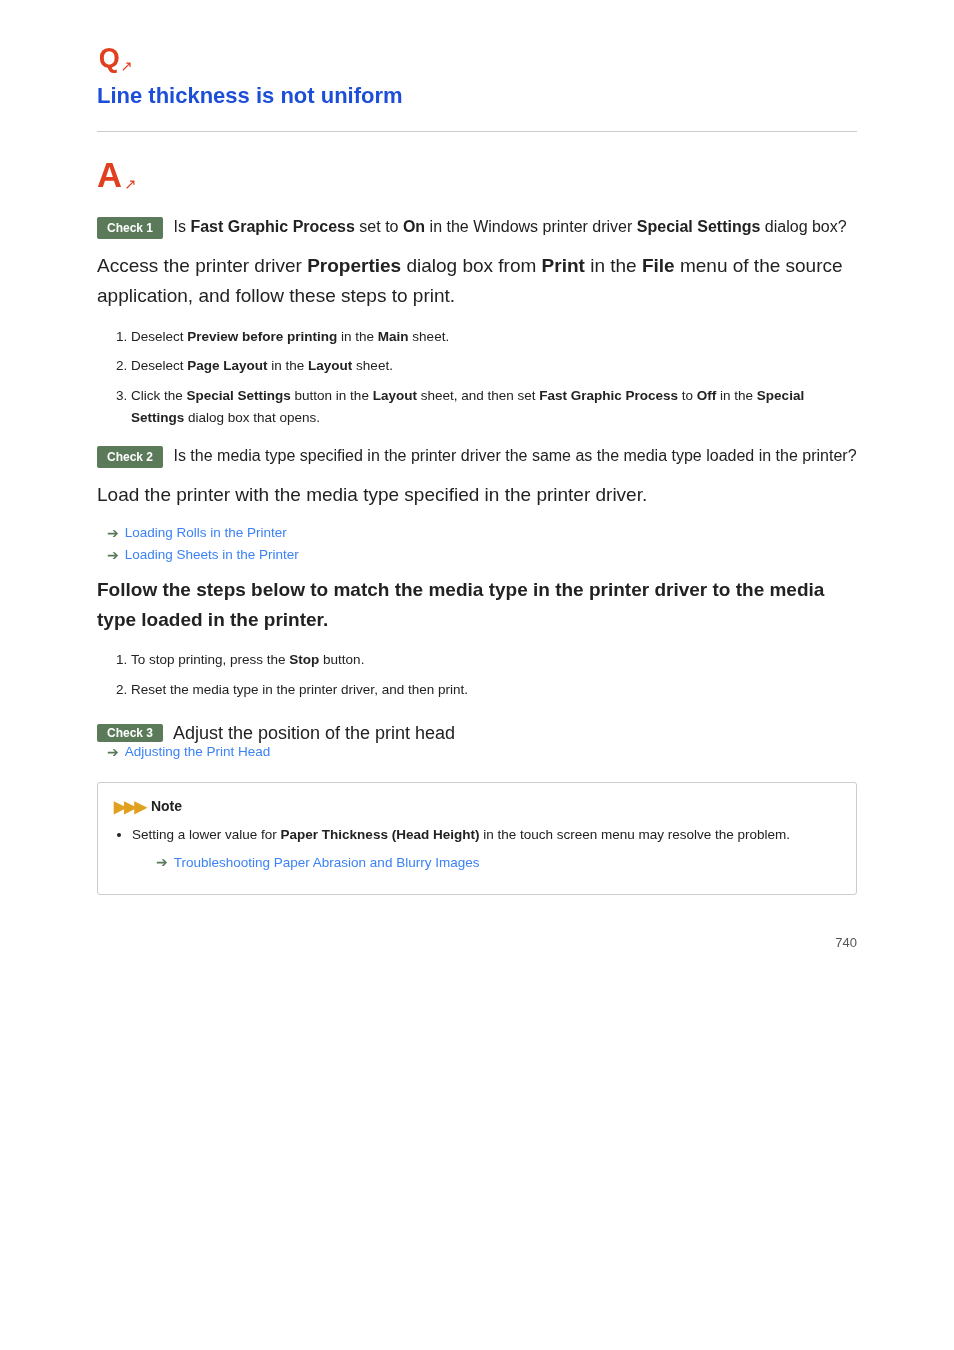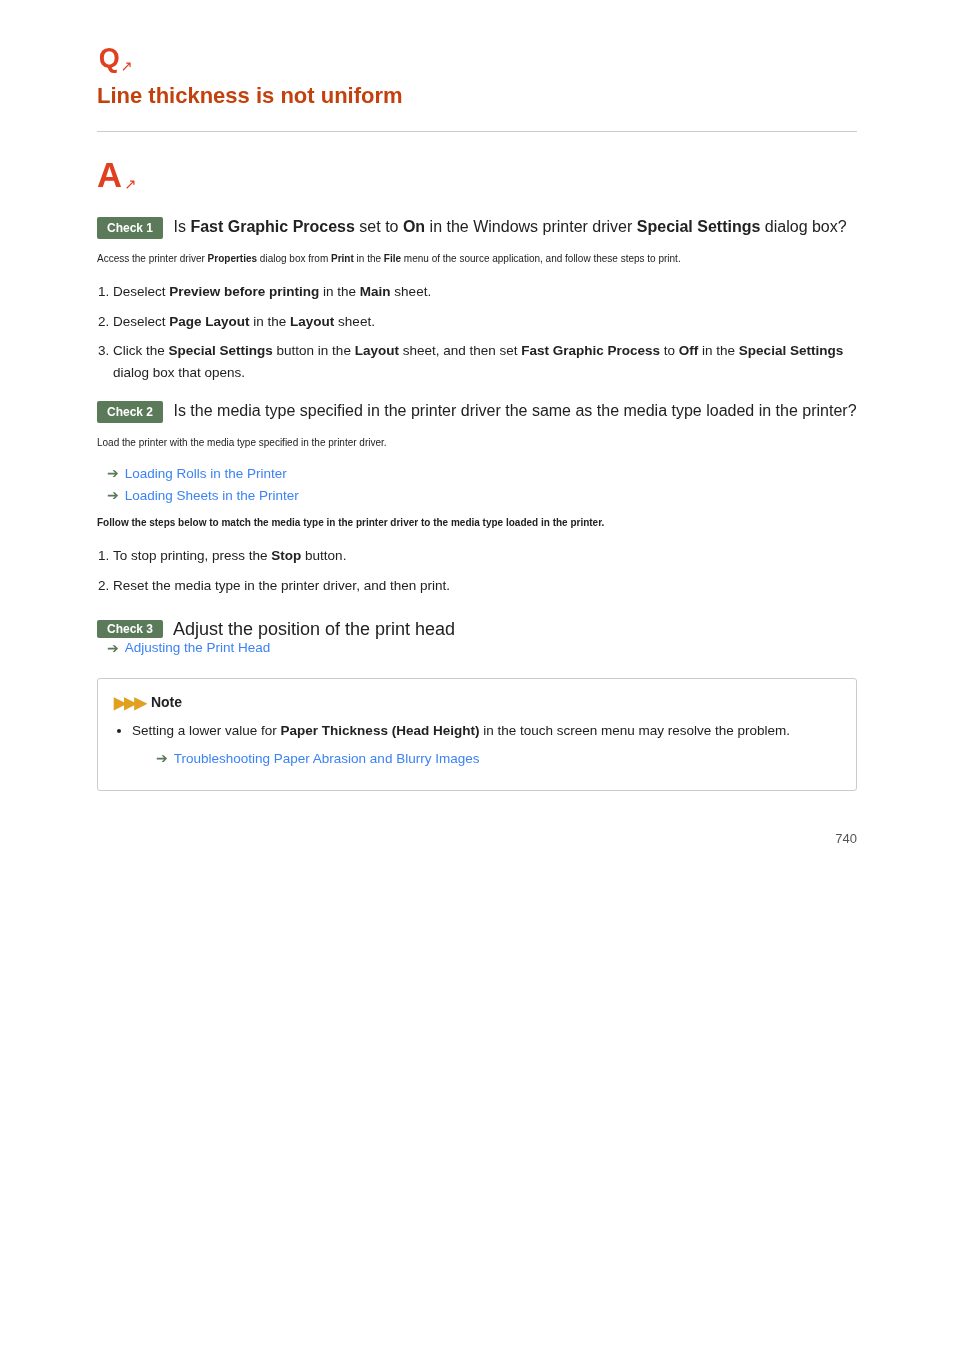--- a/index.html
+++ b/index.html
@@ -19,21 +19,21 @@
     .q-icon {
       display: inline-block;
       width: 36px;
       height: 36px;
       margin-bottom: 4px;
     }
     .page-title {
       font-size: 22px;
       font-weight: bold;
       margin-bottom: 6px;
-      color: #c2410c;
+      color: #1d4ed8;
     }
     .divider {
       border: none;
       border-top: 1px solid #ccc;
       margin: 18px 0 22px 0;
     }
     .a-icon {
       display: inline-block;
       width: 40px;
       height: 40px;
@@ -61,30 +61,30 @@
     .check-heading strong {
       font-weight: bold;
     }
     .check3-heading {
       font-size: 18px;
       font-weight: normal;
       display: inline;
       vertical-align: middle;
     }
     .body-text {
-      font-size: 10px;
+      font-size: 19px;
       line-height: 1.6;
       margin-bottom: 14px;
       color: #222;
     }
     .body-text strong {
       font-weight: bold;
     }
     ol {
-      margin-left: 16px;
+      margin-left: 34px;
       margin-bottom: 14px;
     }
     ol li {
       font-size: 13.5px;
       line-height: 1.6;
       margin-bottom: 8px;
       color: #222;
     }
     ol li strong { font-weight: bold; }
     .link-item {

